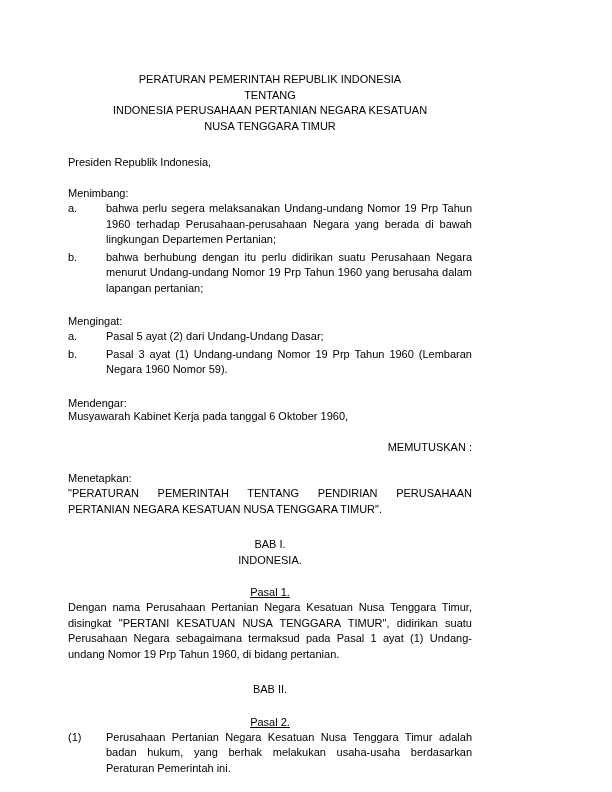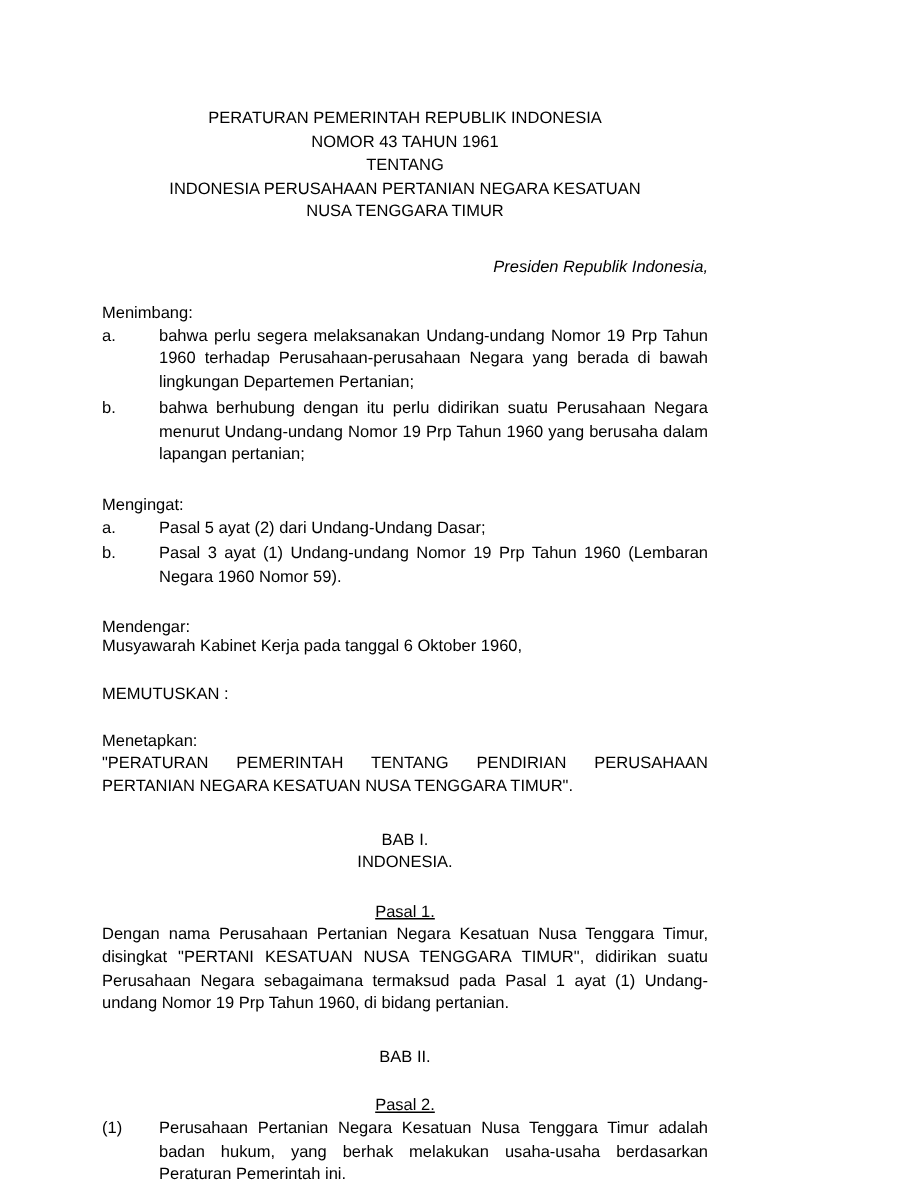--- a/index.html
+++ b/index.html
@@ -27,22 +27,21 @@
     margin-top: 4px;
     line-height: 15.5px;
     font-size: 11px;
   }
   .title-line {
     display: block;
   }
   .presiden {
     margin-top: 22px;
     font-size: 11px;
-    text-align: right;
-    font-style: italic;
+    text-align: left;
   }
   .section-label {
     margin-top: 19px;
     font-size: 11px;
   }
   .list {
     margin-top: 2px;
   }
   .list-row {
     display: flex;
@@ -77,32 +76,31 @@
     line-height: 15.5px;
   }
   .pasal {
     margin-top: 18px;
     text-align: center;
     font-size: 11px;
     text-decoration: underline;
   }
   .memutuskan {
     margin-top: 17px;
-    text-align: left;
+    text-align: right;
     font-size: 11px;
   }
 </style>
 </head>
 <body>
 
 <div class="page">
 
   <div class="title-block center">
     <span class="title-line">PERATURAN PEMERINTAH REPUBLIK INDONESIA</span>
-    <span class="title-line">NOMOR 43 TAHUN 1961</span>
     <span class="title-line">TENTANG</span>
     <span class="title-line">INDONESIA PERUSAHAAN PERTANIAN NEGARA KESATUAN</span>
     <span class="title-line">NUSA TENGGARA TIMUR</span>
   </div>
 
   <div class="presiden">Presiden Republik Indonesia,</div>
 
   <div class="section-label">Menimbang:</div>
   <div class="list">
     <div class="list-row">

